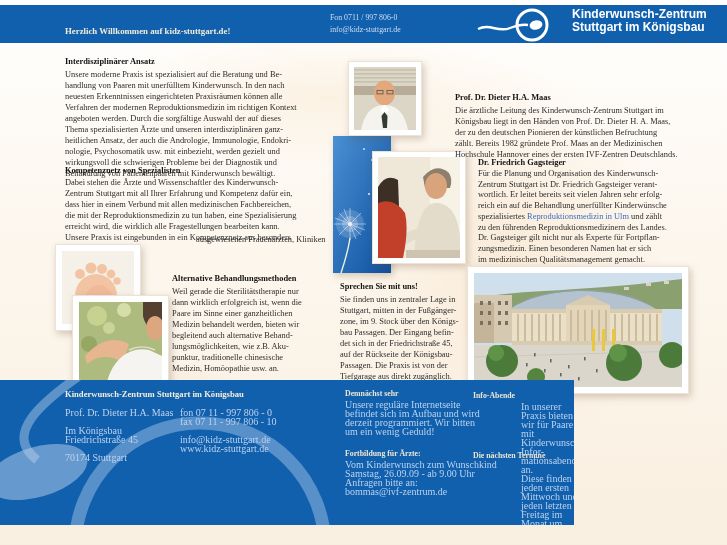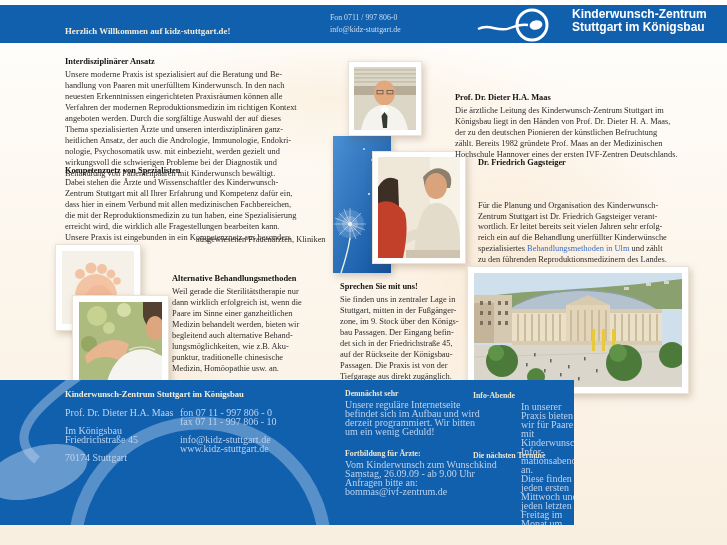--- a/index.html
+++ b/index.html
@@ -192,26 +192,26 @@
   <div class="abs body link" style="left:340px;top:381px;">Routenplaner aktivieren!</div>
 
   <div class="abs h" style="left:455px;top:93px;">Prof. Dr. Dieter H.A. Maas</div>
   <div class="abs body pre" style="left:455px;top:105px;">Die ärztliche Leitung des Kinderwunsch-Zentrum Stuttgart im
 Königsbau liegt in den Händen von Prof. Dr. Dieter H. A. Maas,
 der zu den deutschen Pionieren der künstlichen Befruchtung
 zählt. Bereits 1982 gründete Prof. Maas an der Medizinischen
 Hochschule Hannover eines der ersten IVF-Zentren Deutschlands.</div>
 
   <div class="abs h" style="left:478px;top:158px;">Dr. Friedrich Gagsteiger</div>
-  <div class="abs body" style="left:478px;top:169px;line-height:10.7px;margin-top:32px;">
+  <div class="abs body" style="left:478px;top:169px;line-height:10.7px;">
     <div class="pre">Für die Planung und Organisation des Kinderwunsch-
 Zentrum Stuttgart ist Dr. Friedrich Gagsteiger verant-
 wortlich. Er leitet bereits seit vielen Jahren sehr erfolg-
 reich ein auf die Behandlung unerfüllter Kinderwünsche</div>
-    <div><span>spezialisiertes </span><span class="link">Behandlungsmethoden in Ulm</span><span> und zählt</span></div>
+    <div><span>spezialisiertes </span><span class="link">Reproduktionsmedizin in Ulm</span><span> und zählt</span></div>
     <div class="pre">zu den führenden Reproduktionsmedizinern des Landes.
 Dr. Gagsteiger gilt nicht nur als Experte für Fortpflan-
 zungsmedizin. Einen besonderen Namen hat er sich
 im medizinischen Qualitätsmanagement gemacht.</div>
   </div>
 
   <div class="abs photo" style="left:467px;top:266px;padding:6px;">
     <svg width="208" height="114" viewBox="0 0 208 114">
       <rect width="208" height="114" fill="#cfe0ec"></rect>
       <path d="M0,26 C40,16 100,20 208,6 L208,36 L0,36 Z" fill="#8aa06e"></path>

